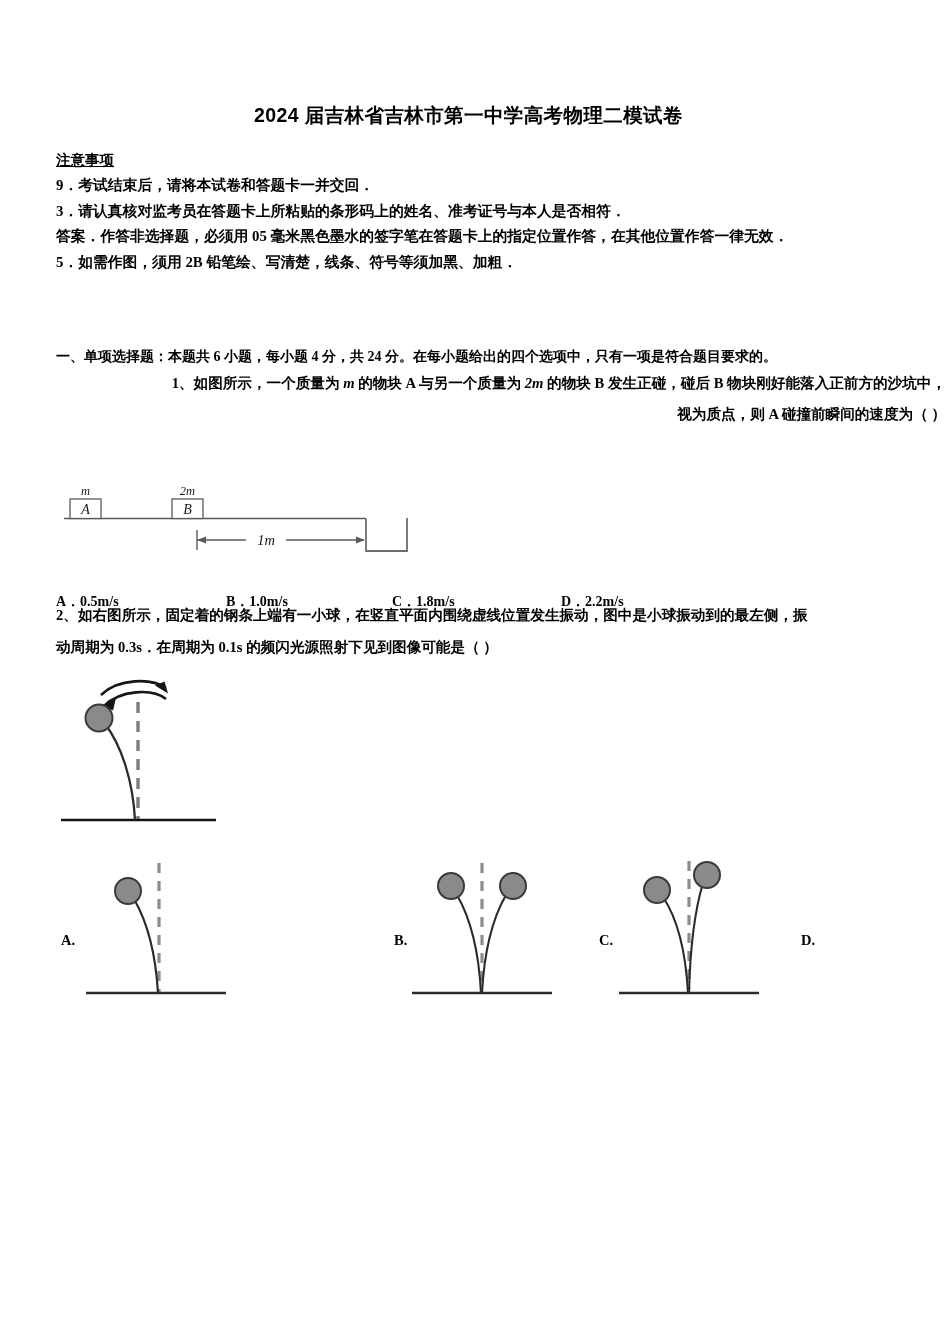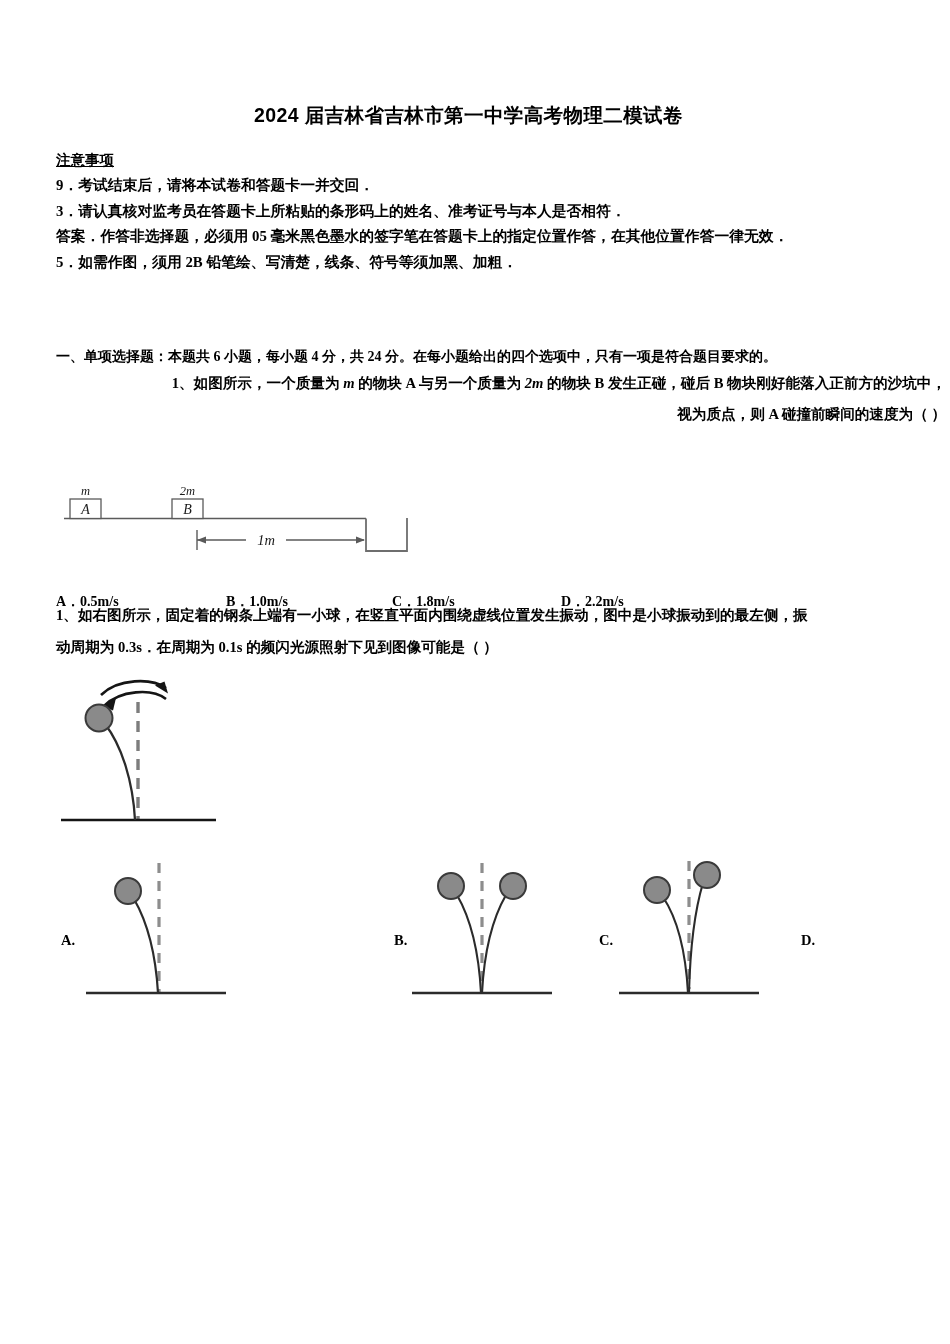--- a/index.html
+++ b/index.html
@@ -192,21 +192,21 @@
   </div>
 
   <div class="q1-opts">
     <span class="opt o-a">A．0.5m/s</span>
     <span class="opt o-b">B．1.0m/s</span>
     <span class="opt o-c">C．1.8m/s</span>
     <span class="opt o-d">D．2.2m/s</span>
   </div>
 
   <div class="q2-body">
-    <div class="ln l1">1、如右图所示，固定着的钢条上端有一小球，在竖直平面内围绕虚线位置发生振动，图中是小球振动到的最左侧，振</div>
+    <div class="ln l1">2、如右图所示，固定着的钢条上端有一小球，在竖直平面内围绕虚线位置发生振动，图中是小球振动到的最左侧，振</div>
     <div class="ln">动周期为 0.3s．在周期为 0.1s 的频闪光源照射下见到图像可能是（ ）</div>
   </div>
 
   <div class="fig2-main">
     <svg width="210" height="185" viewBox="0 0 210 185">
 
       <line x1="82" y1="40" x2="82" y2="158" stroke="#7d7d7d" stroke-width="3.4" stroke-dasharray="11 8"></line>
 
       <path d="M45 33 C62 16, 96 16, 110 26" fill="none" stroke="#151515" stroke-width="2.6"></path>
       <path d="M111 26.5 L98 18.5 L101.5 30.5 Z" fill="#151515" transform="rotate(180 105 25)"></path>

